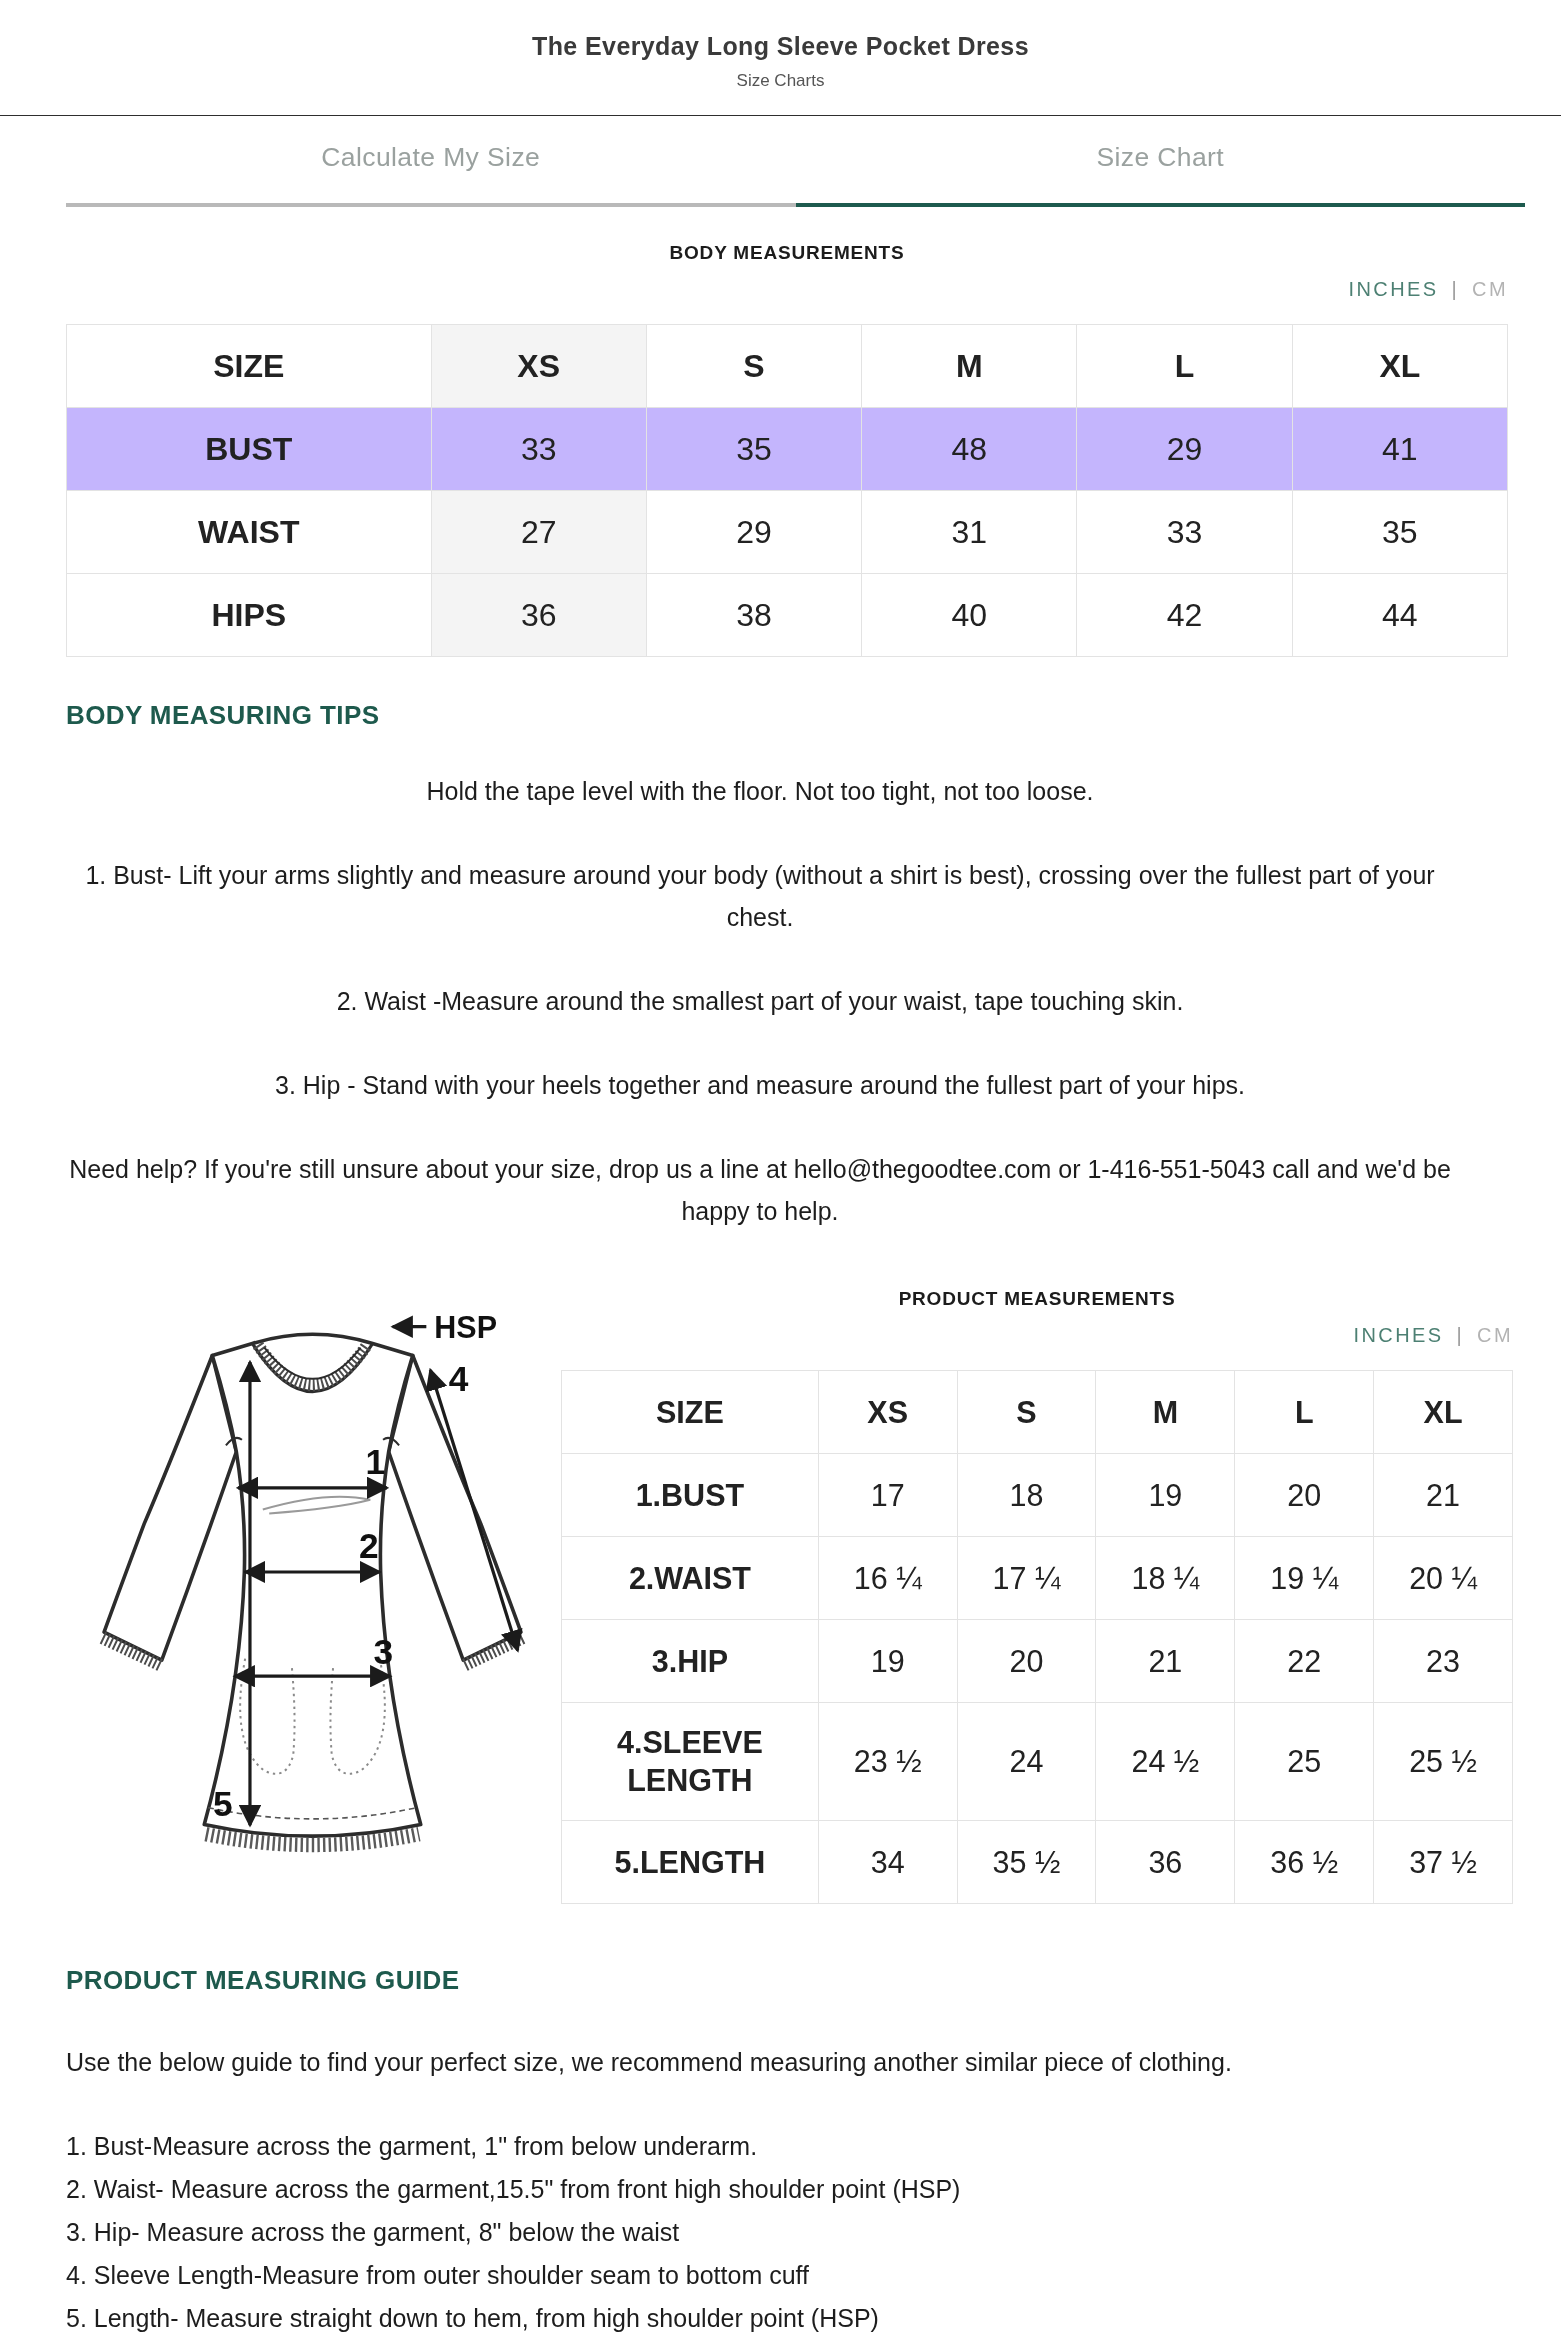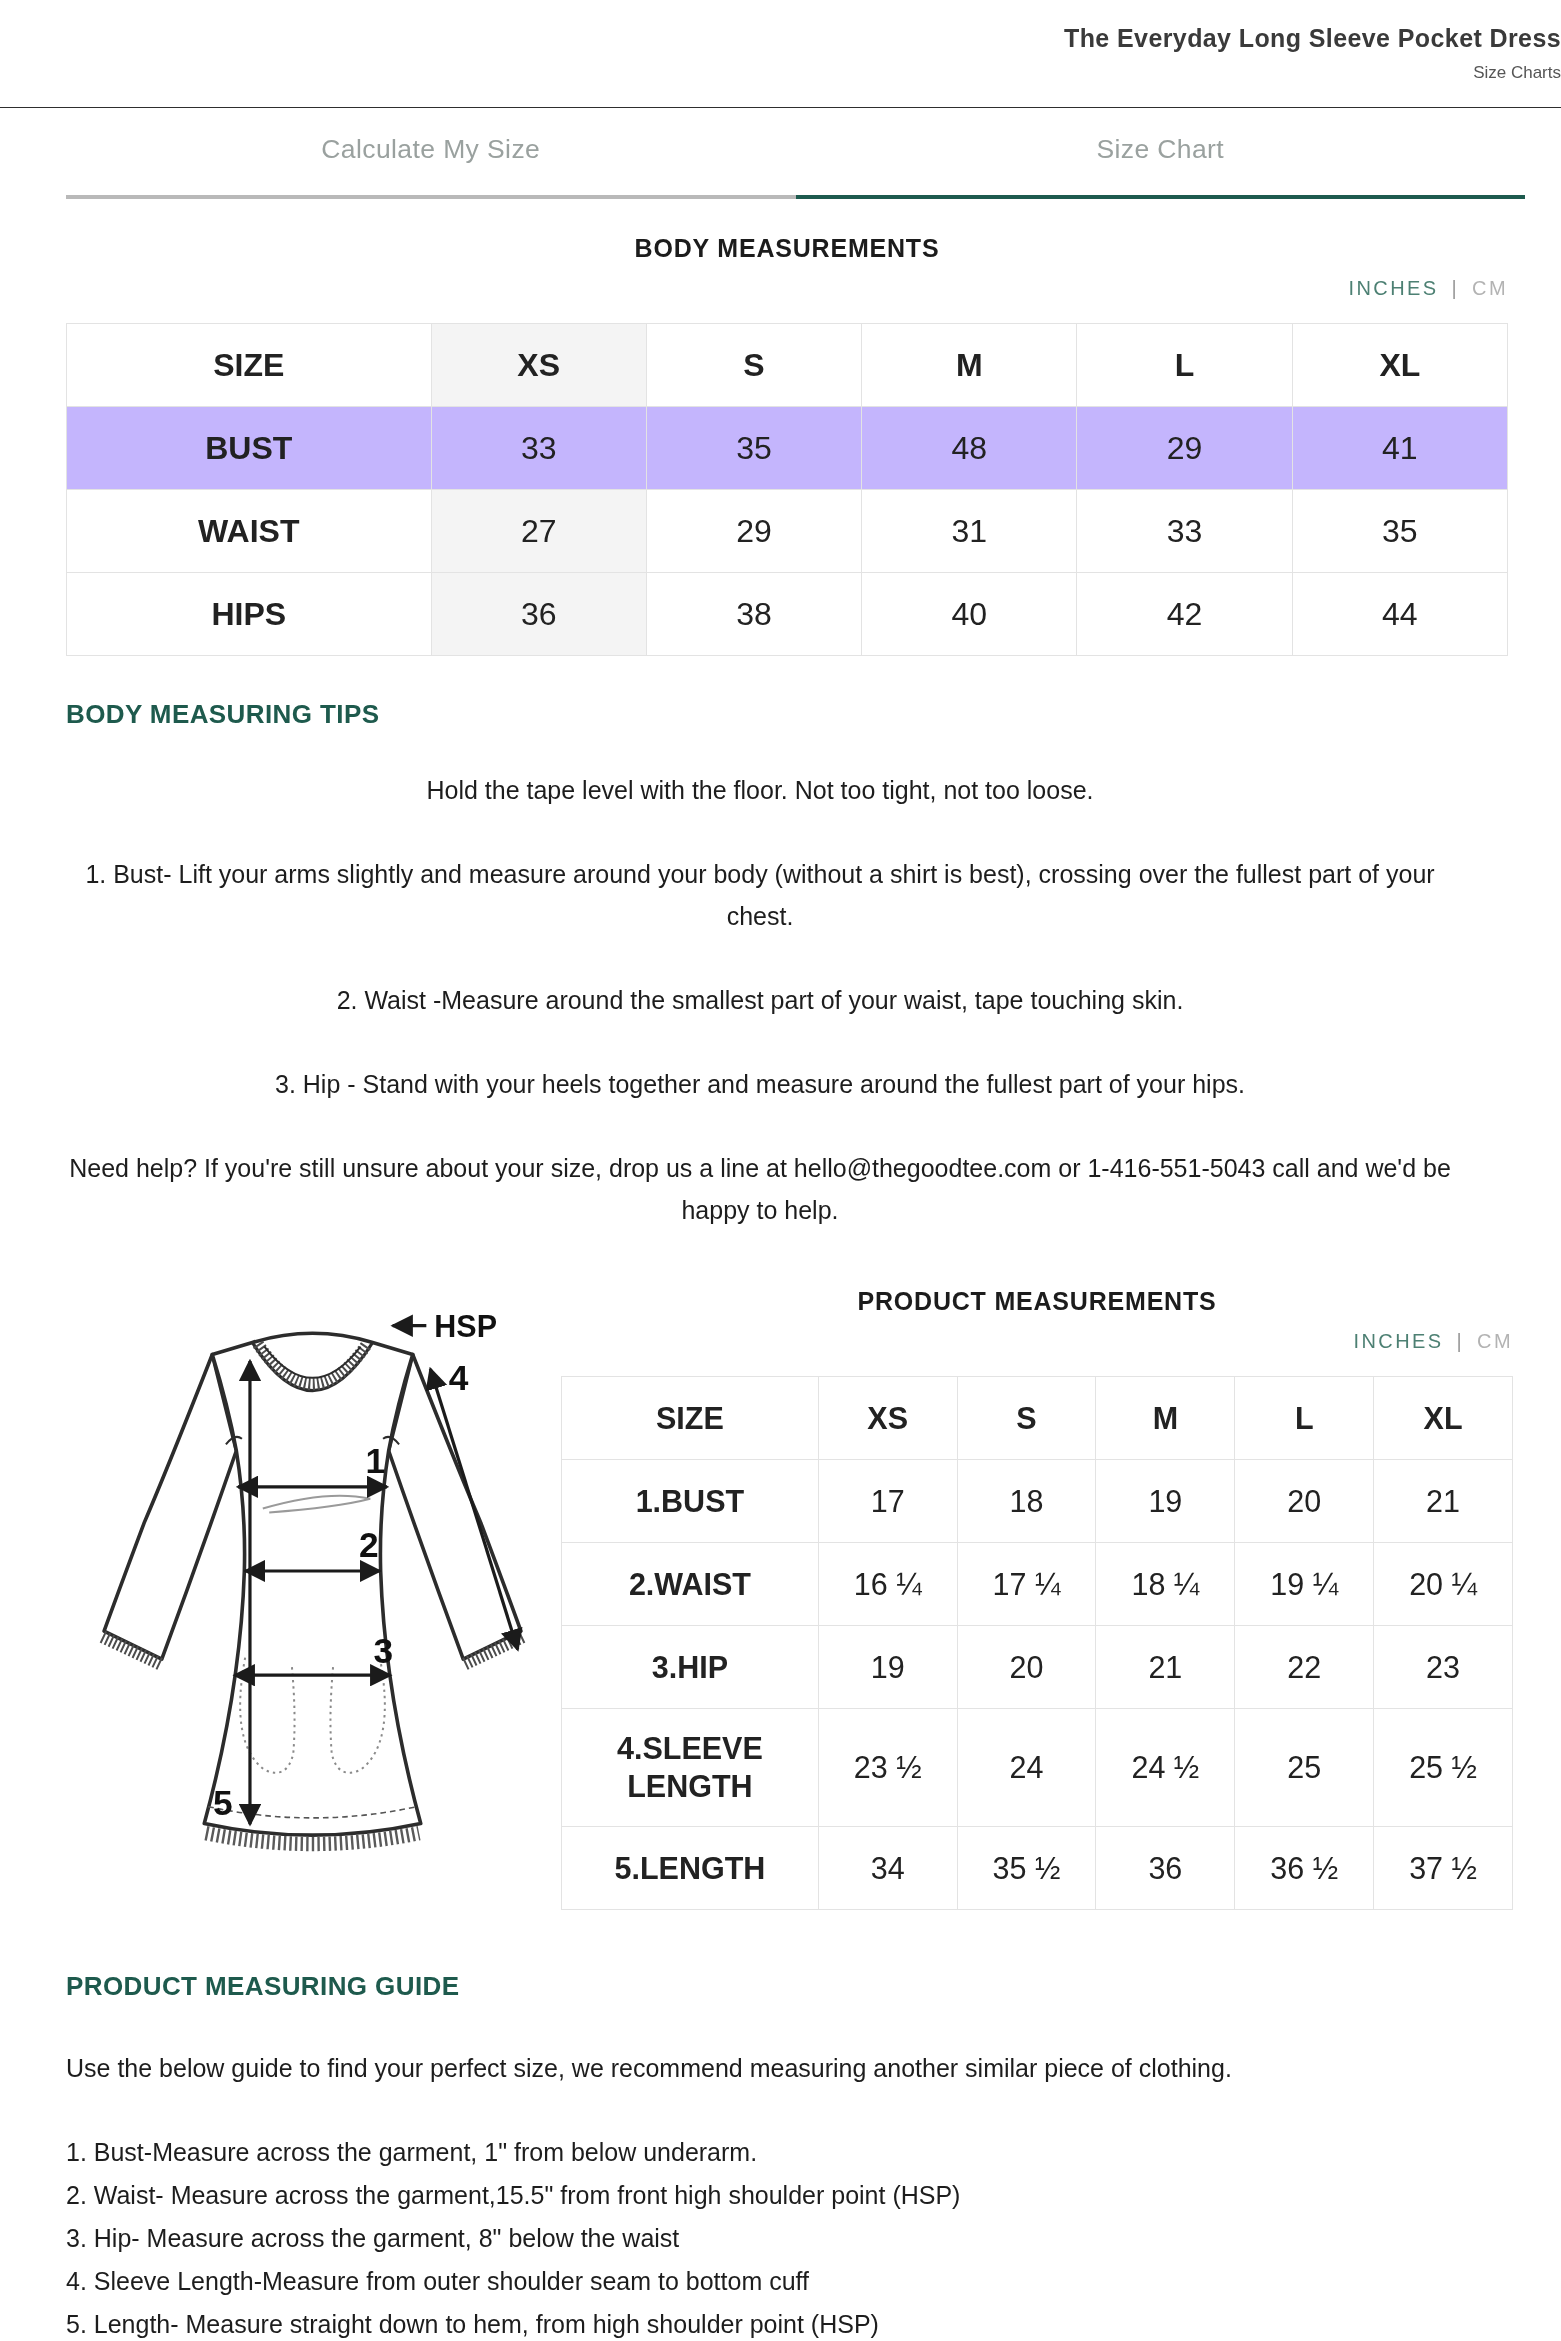--- a/index.html
+++ b/index.html
@@ -5,38 +5,38 @@
   * { box-sizing: border-box; }
   html,body { margin:0; padding:0; }
   body {
     width:1561px; height:2342px; overflow:hidden;
     background:#ffffff;
     font-family:"Liberation Sans","DejaVu Sans",sans-serif;
     color:#1c1c1c;
   }
 
   
-  .page-header { padding-top:24px; text-align:right; }
+  .page-header { padding-top:32px; text-align:center; }
   .page-title  { font-size:25px; font-weight:bold; color:#3a3a3a; letter-spacing:0.4px; }
   .page-subtitle { font-size:17px; color:#555; margin-top:9.6px; }
   .top-rule { border:none; border-top:1.6px solid #2e2e2e; margin:24px 0 0 0; }
 
   
   .tab-bar { display:flex; margin:0 36px 0 66px; }
   .tab {
     width:50%; text-align:center; cursor:pointer;
     font-size:26.5px; color:#9aa19f; letter-spacing:0.4px;
     padding:26px 0 30.5px 0;
     border-bottom:4.8px solid #b9b9b9;
   }
   .tab.active { border-bottom-color:#1d5a4e; }
 
   
   .block-title {
-    text-align:center; font-size:25px; font-weight:bold;
+    text-align:center; font-size:19px; font-weight:bold;
     color:#1c1c1c; letter-spacing:0.8px; margin:8px;
   }
   .units-row { text-align:right; margin-top:14.4px; font-size:20px; letter-spacing:2.4px; }
   .unit-inches { color:#4d8073; cursor:pointer; }
   .unit-sep { color:#9a9a9a; font-weight:100; margin:0 13px; }
   .unit-cm { color:#b3b3b3; cursor:pointer; }
 
   
   .size-table {
     border-collapse:collapse; width:100%; table-layout:fixed;

